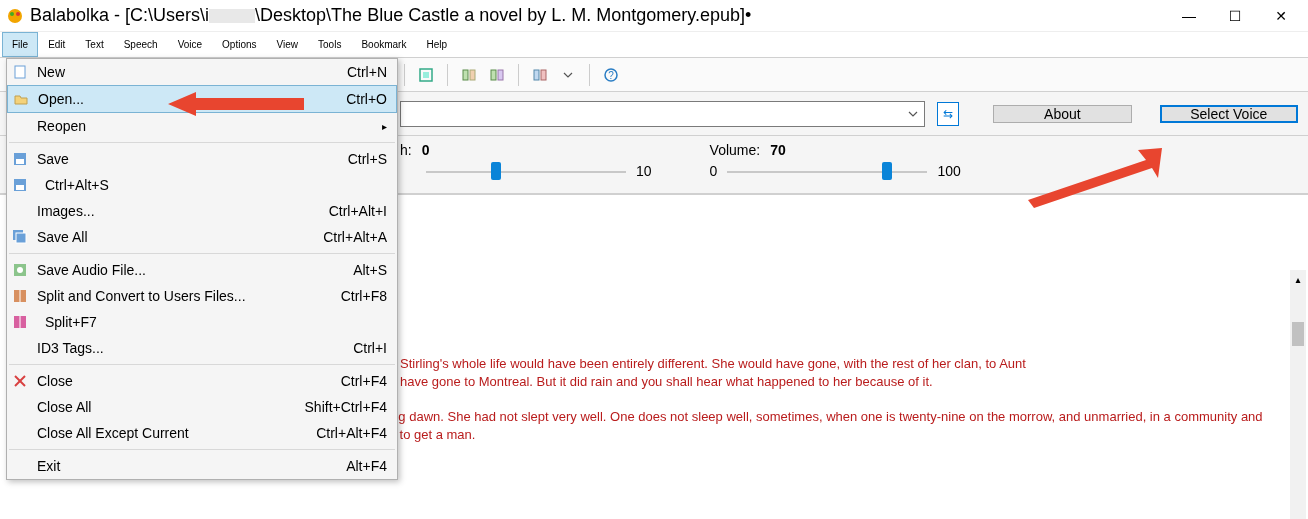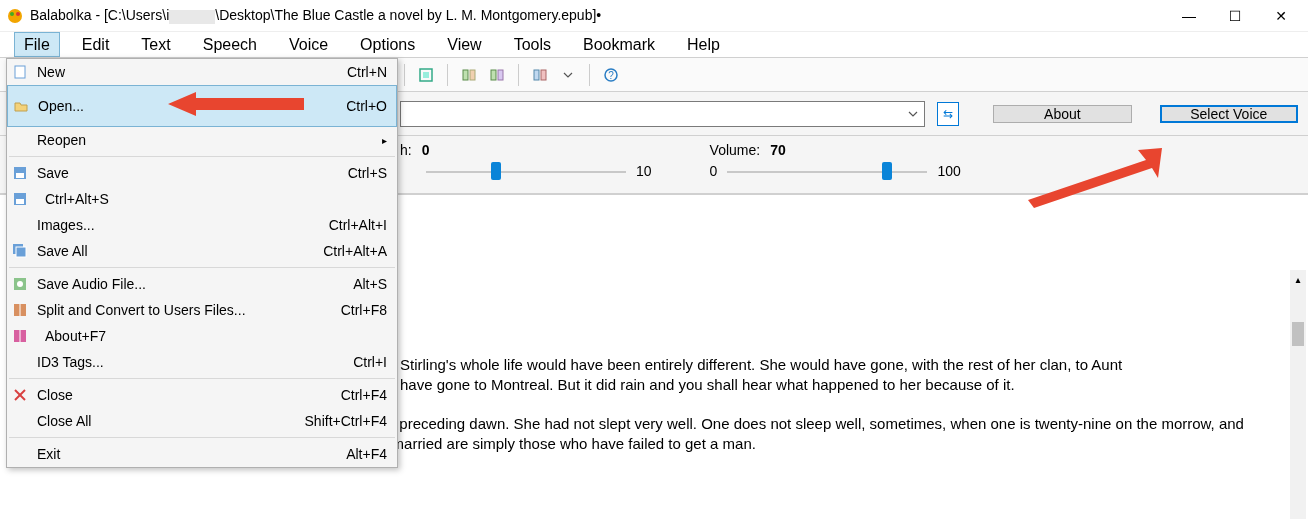--- a/index.html
+++ b/index.html
@@ -19,40 +19,39 @@
     display: flex;
     align-items: center;
     padding: 0 4px;
     background: #fff;
     border-bottom: 1px solid #eee;
   }
   .app-icon {
     width: 18px; height: 18px; margin: 0 6px 0 2px;
     display: inline-flex; align-items: center; justify-content: center;
   }
-  .title-text { flex: 0 0 auto; font-size: 14px; color:#000; }
+  .title-text { flex: 0 0 auto; font-size: 18px; color:#000; }
   .title-spacer { flex: 1; }
   .win-ctrl {
     width: 46px; height: 30px;
     display: flex; align-items: center; justify-content: center;
     font-size: 14px;
   }
   .menubar {
     height: 26px;
     display: flex;
     align-items: stretch;
     padding: 0 2px;
     border-bottom: 1px solid #d0d0d0;
     background: #fff;
   }
   .menu-item {
     padding: 0 10px;
     display: flex; align-items: center;
-    font-size: 16px;
-    margin-left: 12px;
+    font-size: 10px;
   }
   .menu-item.active {
     background: #cde8f6;
     border: 1px solid #7ab3d4;
     padding: 0 9px;
   }
   .toolbar {
     height: 34px;
     border-bottom: 1px solid #d0d0d0;
     background: #fafafa;
@@ -113,41 +112,41 @@
     position:absolute; left:0; right:0; top:50%; height:2px; background:#c8c8c8;
   }
   .range-thumb {
     position:absolute; top:50%; width:10px; height:18px;
     transform: translate(-50%,-50%);
     background:#0a84d8; border-radius:2px;
   }
   .textarea {
     position: relative;
     padding: 6px 18px;
-    font-size: 15px;
-    color:#000000;
+    font-size: 13px;
+    color:#b91c1c;
     line-height: 1.35;
     background:#fff;
   }
   .file-menu {
     position: absolute;
     left: 6px; top: 58px;
     width: 392px;
     background: #f5f5f5;
     border: 1px solid #b0b0b0;
     box-shadow: 2px 2px 6px rgba(0,0,0,.25);
     z-index: 50;
     font-size: 14px;
   }
   .fm-row {
     height: 26px;
     display:flex; align-items:center;
     padding: 0 10px 0 0;
   }
-  .fm-row.hover { background:#cde8f6; border:1px solid #7ab3d4; height:42px; padding-right:9px;}
+  .fm-row.hover { background:#cde8f6; border:1px solid #7ab3d4; height:28px; padding-right:9px;}
   .fm-icon { width: 26px; display:flex;align-items:center;justify-content:center;}
   .fm-label { flex:1; padding-left:4px;}
   .fm-short { text-align:right; padding-left:12px;}
   .fm-sep { height:1px; background:#d8d8d8; margin: 3px 2px; }
   .arrow-annot1 {
     position:absolute; left:168px; top:88px; z-index:60;
     pointer-events:none;
   }
   .arrow-annot2 {
     position:absolute; left:1020px; top:148px; z-index:60;
@@ -379,21 +378,21 @@
       <span class="fm-label">Split and Convert to Users Files...</span>
       <span class="fm-short">Ctrl+F8</span>
     </div>
     <div class="fm-row">
       <span class="fm-icon">
         <svg width="16" height="16">
           <rect x="2" y="2" width="12" height="12" fill="#d860a0"></rect>
           <line x1="8" y1="2" x2="8" y2="14" stroke="#fff"></line>
         </svg>
       </span>
-      <span class="fm-short">About+F7</span>
+      <span class="fm-short">Split+F7</span>
     </div>
     <div class="fm-row">
       <span class="fm-icon"></span>
       <span class="fm-label">ID3 Tags...</span>
       <span class="fm-short">Ctrl+I</span>
     </div>
     <div class="fm-sep"></div>
     <div class="fm-row">
       <span class="fm-icon">
         <svg width="16" height="16">
@@ -401,20 +400,25 @@
           <line x1="13" y1="3" x2="3" y2="13" stroke="#d84040" stroke-width="2"></line>
         </svg>
       </span>
       <span class="fm-label">Close</span>
       <span class="fm-short">Ctrl+F4</span>
     </div>
     <div class="fm-row">
       <span class="fm-icon"></span>
       <span class="fm-label">Close All</span>
       <span class="fm-short">Shift+Ctrl+F4</span>
+    </div>
+    <div class="fm-row">
+      <span class="fm-icon"></span>
+      <span class="fm-label">Close All Except Current</span>
+      <span class="fm-short">Ctrl+Alt+F4</span>
     </div>
     <div class="fm-sep"></div>
     <div class="fm-row">
       <span class="fm-icon"></span>
       <span class="fm-label">Exit</span>
       <span class="fm-short">Alt+F4</span>
     </div>
   </div>
 
 <svg class="arrow-annot1" width="140" height="40">

